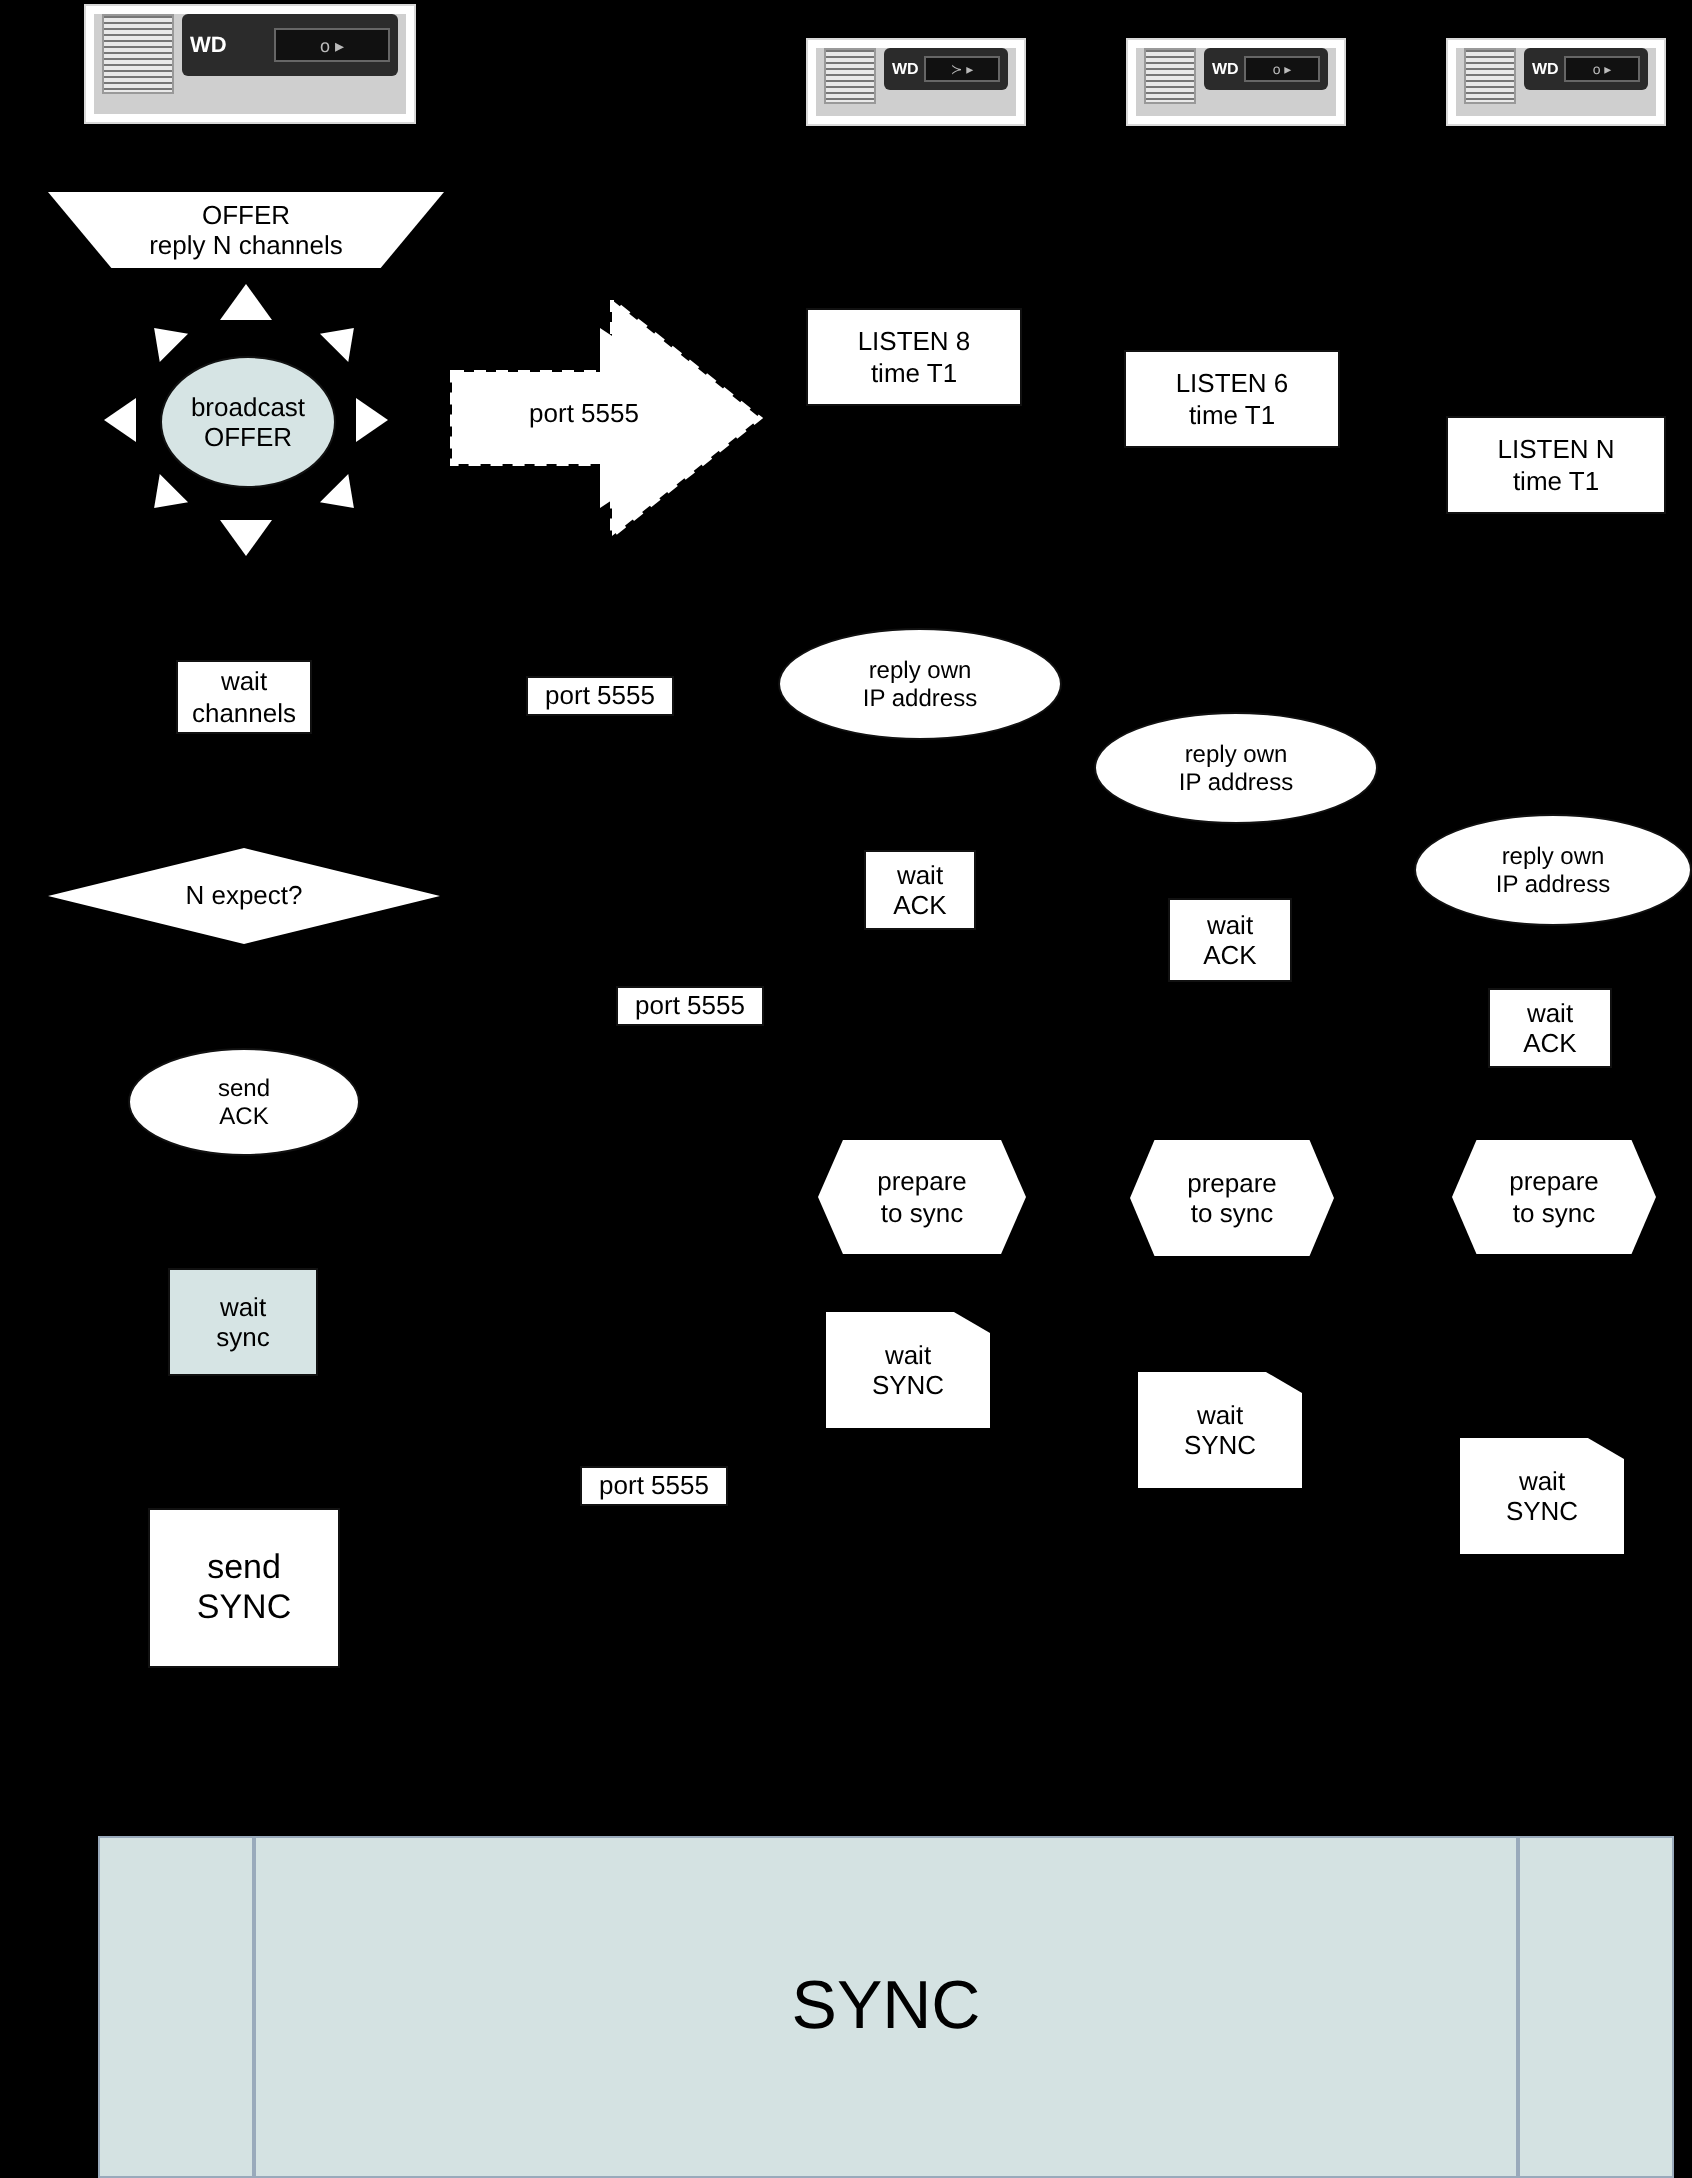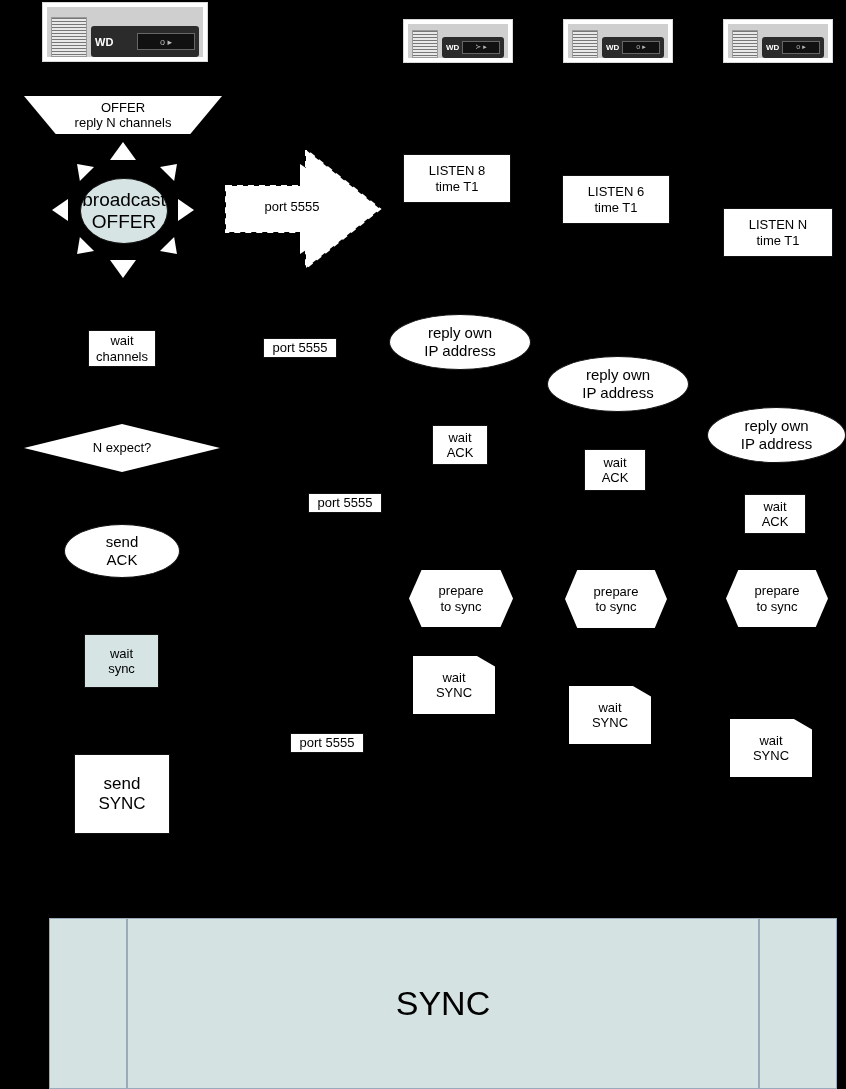--- a/index.html
+++ b/index.html
@@ -3,53 +3,53 @@
 <meta charset="utf-8">
 <style>
   html,body{margin:0;padding:0;background:#000;}
   body{width:846px;height:1089px;position:relative;overflow:hidden;
        font-family:"Liberation Sans",sans-serif;}
   .stage{position:absolute;left:0;top:0;width:846px;height:1089px;}
 
   
   .device{position:absolute;background:#fff;border:1px solid #d8d8d8;}
   .dev-inner{position:absolute;left:4px;top:4px;right:4px;bottom:4px;
-             background:#cfcfcf;display:flex;align-items:flex-end;}
+             background:#cfcfcf;display:flex;align-items:flex-start;}
   .dev-grille{height:76%;margin-left:4px;background:
       repeating-linear-gradient(to bottom,#777 0 1px,#e9e9e9 1px 3px);
       border:1px solid #999;}
   .dev-body{flex:1;margin:0 4px;height:62%;background:#2b2b2b;border-radius:3px;
             display:flex;align-items:center;justify-content:space-between;
             padding:0 4px;box-sizing:border-box;}
   .dev-logo{color:#fff;font-weight:bold;}
   .dev-screen{background:#111;border:1px solid #666;display:flex;
               align-items:center;justify-content:center;color:#bbb;}
 
   
   .shape{position:absolute;box-sizing:border-box;display:flex;
          align-items:center;justify-content:center;text-align:center;
          color:#000;line-height:1.18;}
   .rect{background:#fff;border:1px solid #111;font-size:13px;}
-  .ellipse{background:#fff;border:1px solid #111;border-radius:50%;font-size:15px;}
+  .ellipse{background:#fff;border:1px solid #111;border-radius:50%;font-size:12px;}
   .banner{background:#fff;font-size:13px;
      clip-path:polygon(0 0,100% 0,84% 100%,16% 100%);}
   .diamond{background:#fff;font-size:13px;
      clip-path:polygon(50% 0,100% 50%,50% 100%,0 50%);}
   .hex{background:#fff;font-size:13px;
      clip-path:polygon(12% 0,88% 0,100% 50%,88% 100%,12% 100%,0 50%);}
   .dwave{background:#fff;font-size:13px;
      clip-path:polygon(0 0,78% 0,100% 18%,100% 100%,0 100%);}
   .label-box{background:#fff;border:1px solid #111;font-size:13px;padding:1px 4px;}
 
   
   .burst{position:absolute;}
   .burst .core{position:absolute;left:38px;top:36px;width:86px;height:64px;
                background:#d6e4e4;border:1px solid #111;border-radius:50%;
                display:flex;align-items:center;justify-content:center;
-               font-size:19px;text-align:center;line-height:1.18;}
+               font-size:13px;text-align:center;line-height:1.18;}
   .tri{position:absolute;width:0;height:0;}
   .tri.up{border-left:13px solid transparent;border-right:13px solid transparent;
           border-bottom:18px solid #fff;}
   .tri.down{border-left:13px solid transparent;border-right:13px solid transparent;
           border-top:18px solid #fff;}
   .tri.left{border-top:11px solid transparent;border-bottom:11px solid transparent;
           border-right:16px solid #fff;}
   .tri.right{border-top:11px solid transparent;border-bottom:11px solid transparent;
           border-left:16px solid #fff;}
   .sm{position:absolute;width:0;height:0;}

